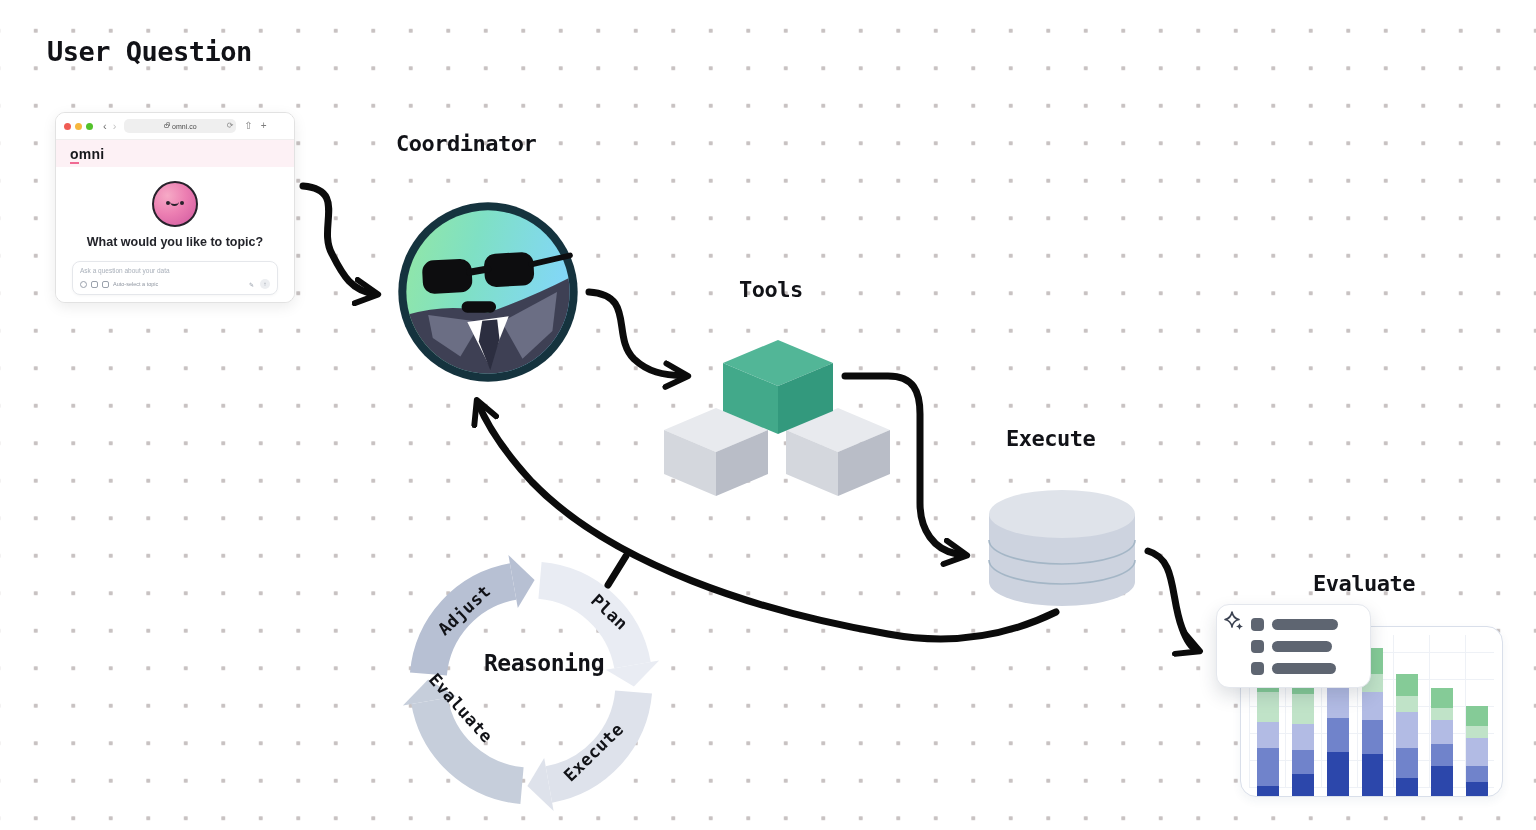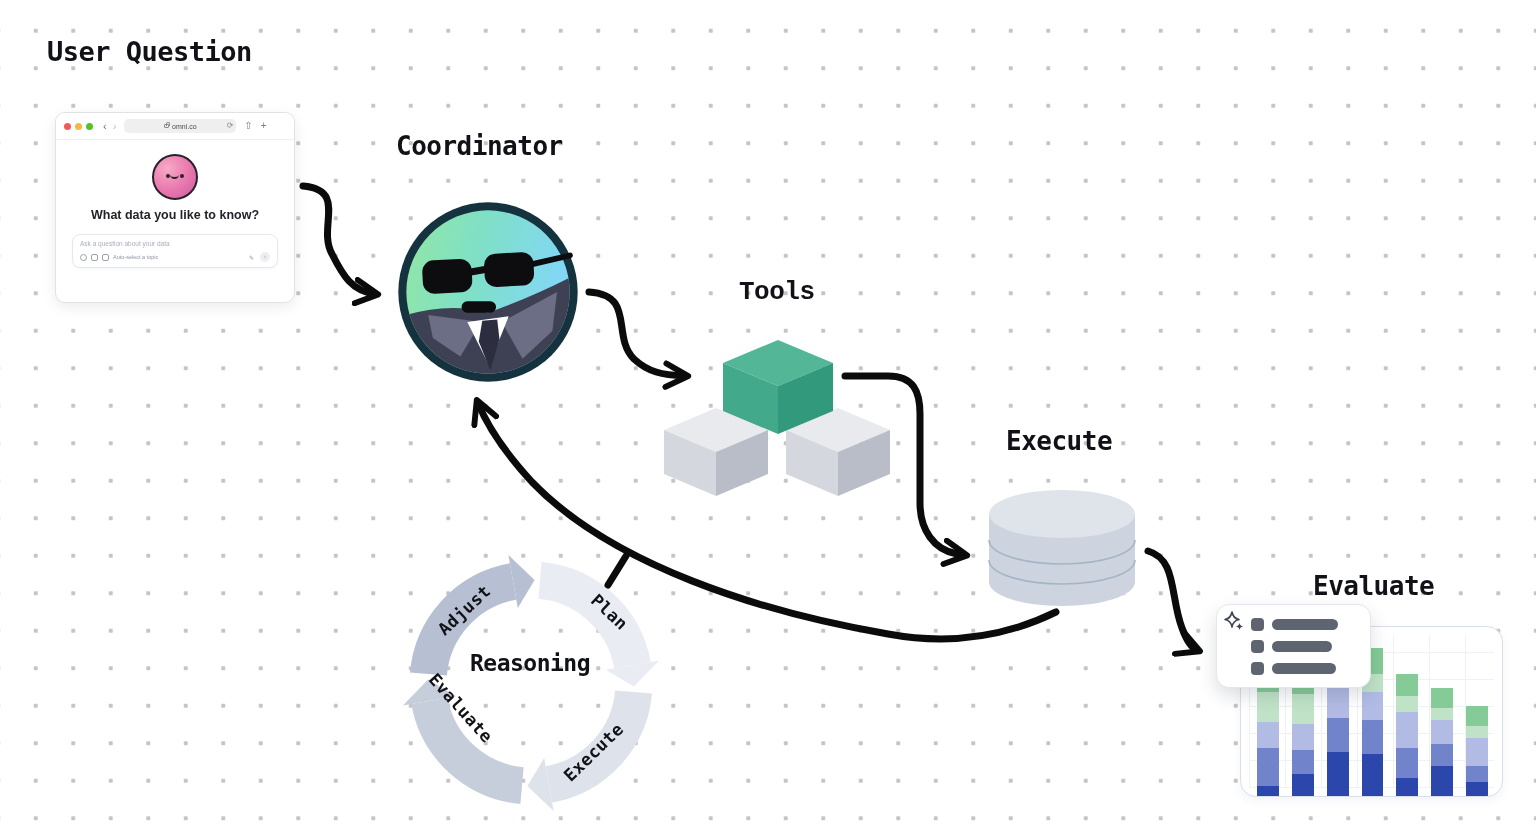--- a/index.html
+++ b/index.html
@@ -7,21 +7,21 @@
   body { font-family:"Liberation Sans", sans-serif; }
   #canvas {
     position:relative; width:1536px; height:830px; overflow:hidden;
     background-color:#ffffff;
     background-image: radial-gradient(#c8c2c2 2px, transparent 2.5px);
     background-size: 37.5px 37.5px;
     background-position: 17px 12px;
     padding-left: 40px;
   }
   .mono { font-family:"DejaVu Sans Mono", monospace; font-weight:700; color:#111217; }
-  .section-title { position:absolute; font-size:26px; letter-spacing:-0.5px; white-space:nowrap; }
+  .section-title { position:absolute; font-size:22px; letter-spacing:-0.5px; white-space:nowrap; }
   .abs { position:absolute; }
 
   
   .browser {
     position:absolute; left:55px; top:112px; width:240px; height:191px;
     background:#ffffff; border:1px solid #e2e2e2; border-radius:10px;
     box-shadow:0 4px 14px rgba(0,0,0,0.08); overflow:hidden;
   }
   .b-toolbar { height:27px; display:flex; align-items:center; padding:0 8px; background:#ffffff; border-bottom:1px solid #f0eeee; }
   .tdot { width:7px; height:7px; border-radius:50%; margin-right:4px; }
@@ -67,56 +67,59 @@
   .list-card { position:absolute; left:1216px; top:604px; width:155px; height:84px; background:#ffffff;
     border:1px solid #e4e7ed; border-radius:13px; box-shadow:0 8px 18px rgba(30,40,60,0.15); }
   .list-rows { position:absolute; left:34px; top:13px; display:flex; flex-direction:column; gap:9px; }
   .l-row { display:flex; align-items:center; gap:8px; }
   .l-sq { width:13px; height:13px; border-radius:4px; background:#5e6571; }
   .l-bar { height:11px; border-radius:5.5px; background:#5e6571; }
   .sparkle { position:absolute; left:5px; top:5px; }
 
   
   .loop-label { position:absolute; font-size:17px; letter-spacing:0.5px; white-space:nowrap; }
-  .loop-center { position:absolute; left:430px; top:648px; width:200px; text-align:center;
+  .loop-center { position:absolute; left:444px; top:648px; width:200px; text-align:center;
     font-size:23px; line-height:31px; letter-spacing:-0.5px; }
 </style>
 </head>
 <body>
 
 <div id="canvas">
 
   <div class="mono section-title" style="left:47px; top:36px; font-size:27px;">User Question</div>
   <div class="mono section-title" style="left:396px; top:131px;">Coordinator</div>
-  <div class="mono section-title" style="left:739px; top:277px;font-family:Liberation Mono, monospace;">Tools</div>
+  <div class="mono section-title" style="left:739px; top:277px;">Tools</div>
   <div class="mono section-title" style="left:1006px; top:426px;">Execute</div>
   <div class="mono section-title" style="left:1313px; top:571px;">Evaluate</div>
 
   <div class="browser">
     <div class="b-toolbar">
       <span class="tdot" style="background:#f05c54;"></span>
       <span class="tdot" style="background:#f6b73e;"></span>
       <span class="tdot" style="background:#53c22b;"></span>
       <span class="nav-chев">‹</span>
       <span class="nav-chев nav-fwd">›</span>
       <div class="url-pill">
         <span class="lock"></span>
         <span class="url-text">omni.co</span>
         <span class="reload">⟳</span>
       </div>
       <span class="tb-ic">⇧</span>
       <span class="tb-ic">+</span>
     </div>
+    <div class="b-brand">
+      <span class="brand-text"><span class="u">o</span><span>mni</span></span>
+    </div>
     <div class="b-content">
       <div class="face">
         <span class="eye" style="left:12px;"></span>
         <span class="eye" style="right:12px;"></span>
         <span class="smile"></span>
       </div>
-      <div class="b-heading">What data you like to know?</div>
+      <div class="b-heading">What would you like to topic?</div>
       <div class="ask-box">
         <div class="ask-ph">Ask a question about your data</div>
         <div class="ask-row">
           <span class="mini-ic round"></span>
           <span class="mini-ic"></span>
           <span class="mini-ic"></span>
           <span class="ask-hint">Auto-select a topic</span>
           <span class="ask-right">
             <span class="mini-ic round" style="border:none; color:#9aa1ac; font-size:6px;">✎</span>
             <span class="send-btn">↑</span>

